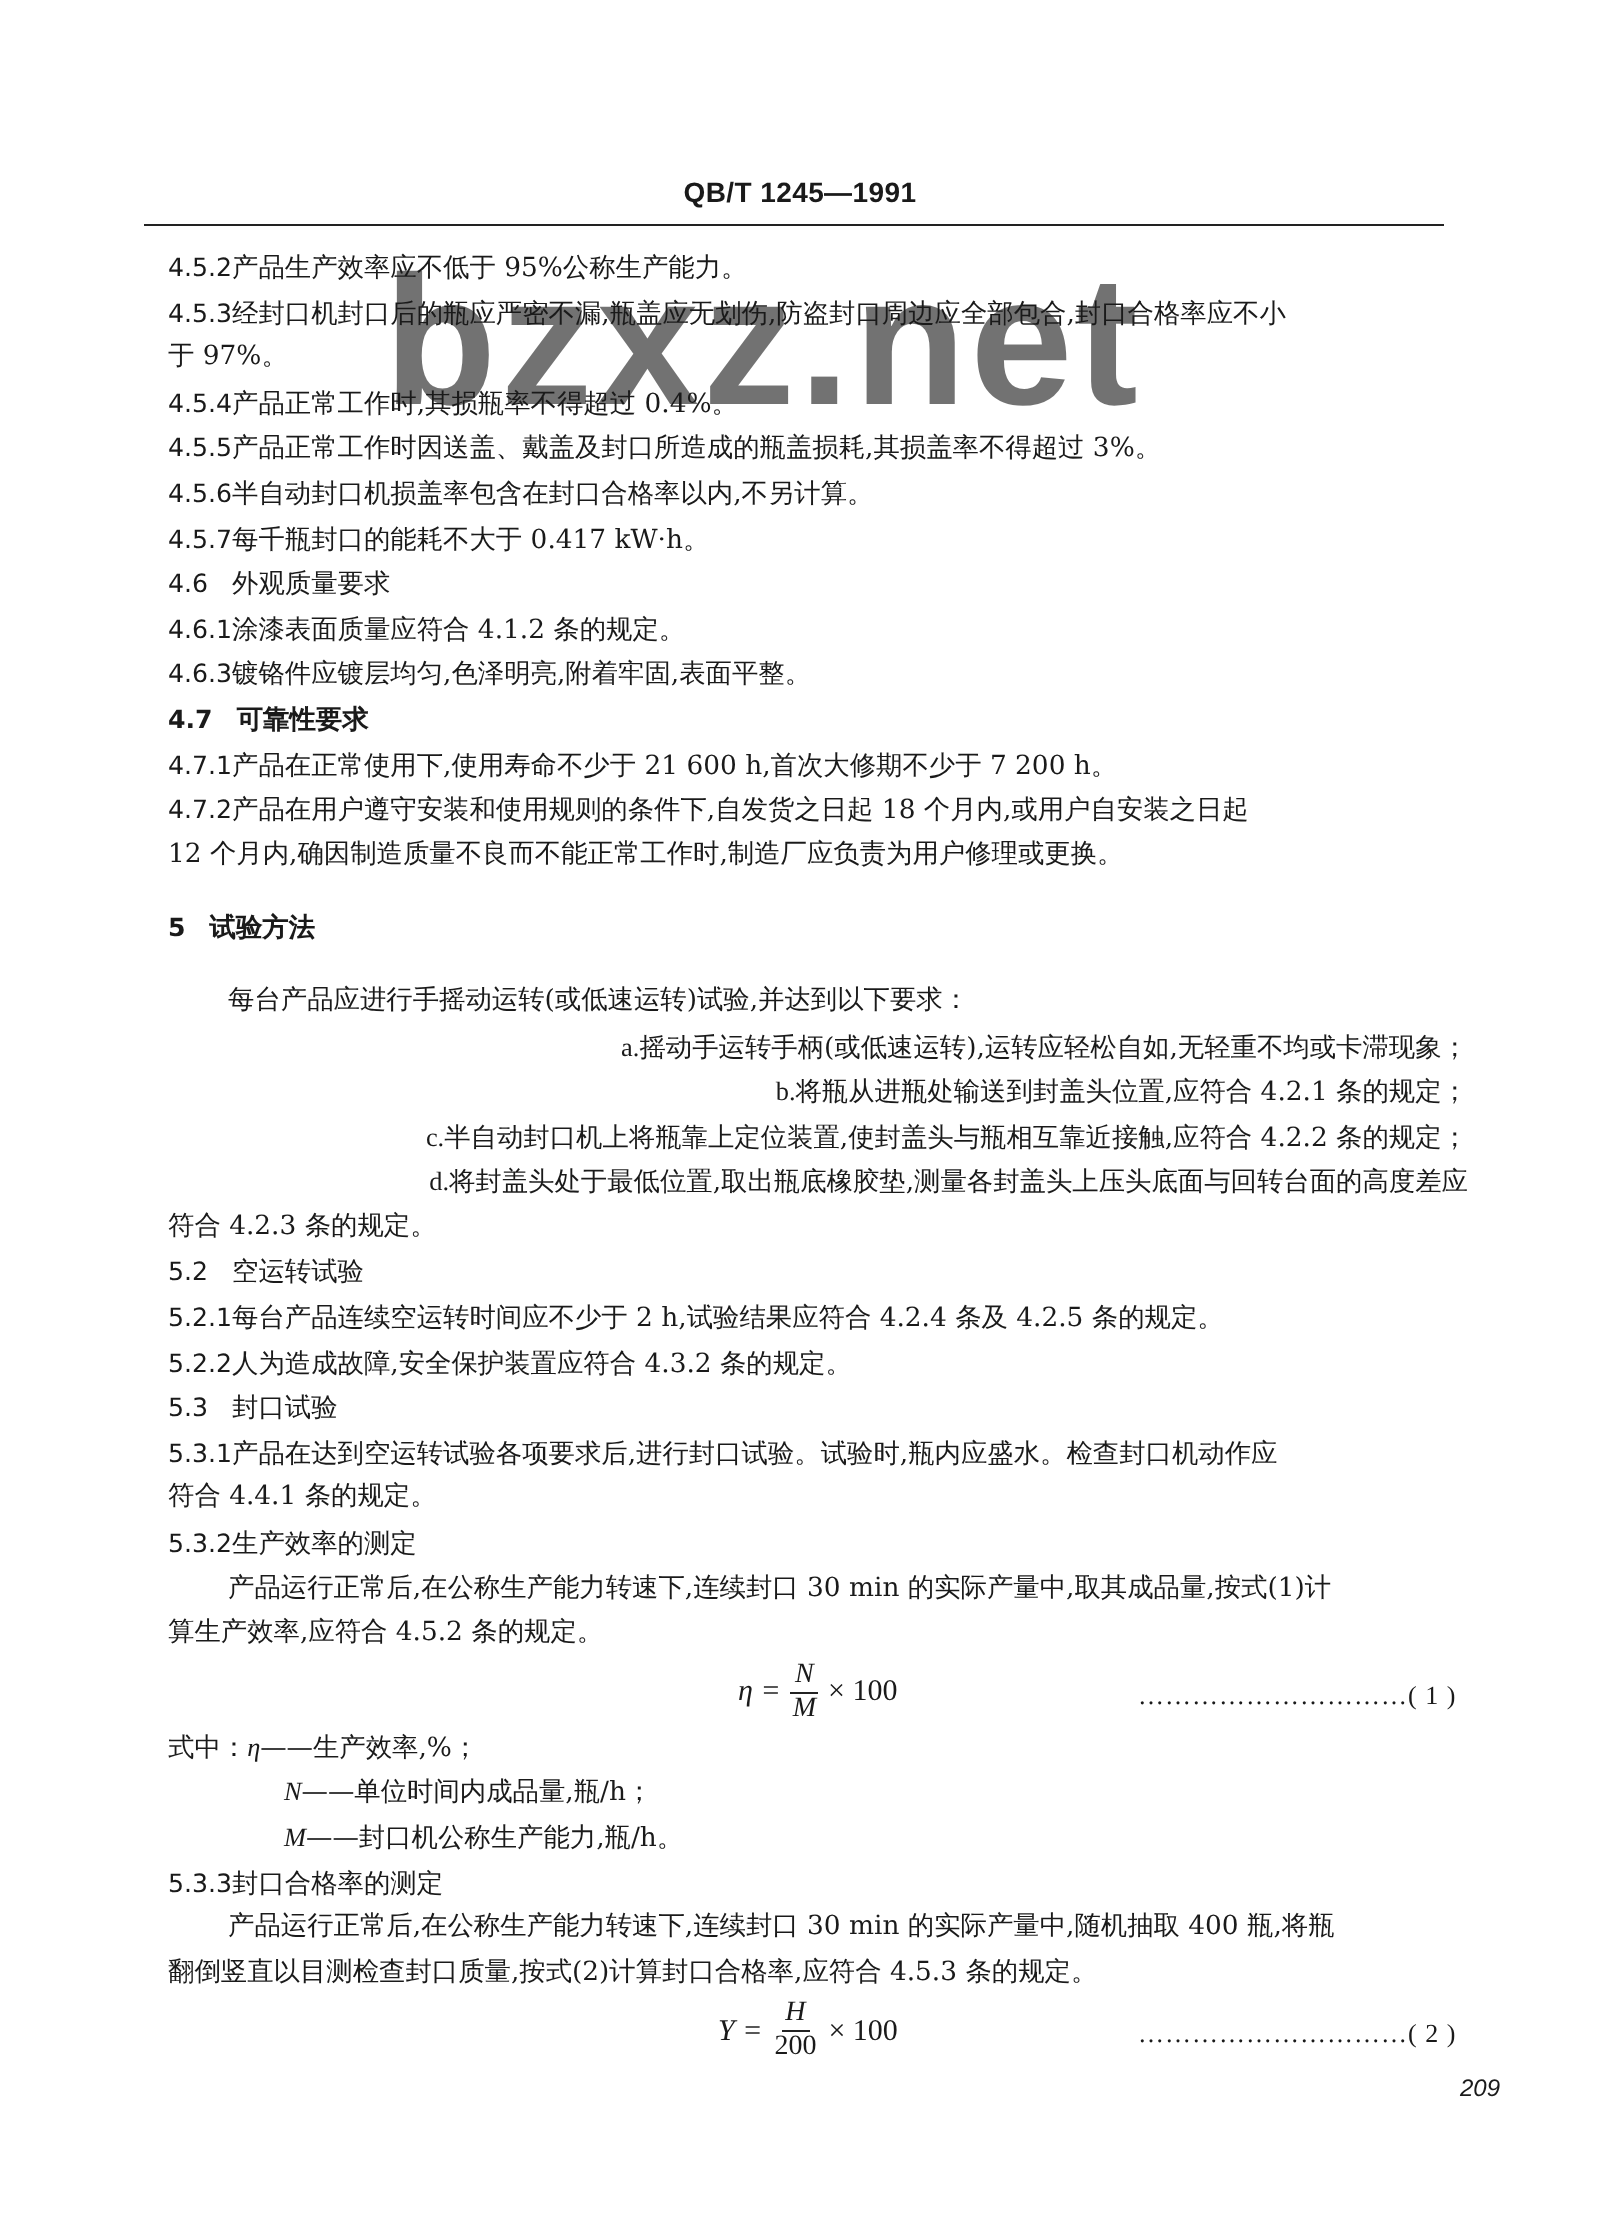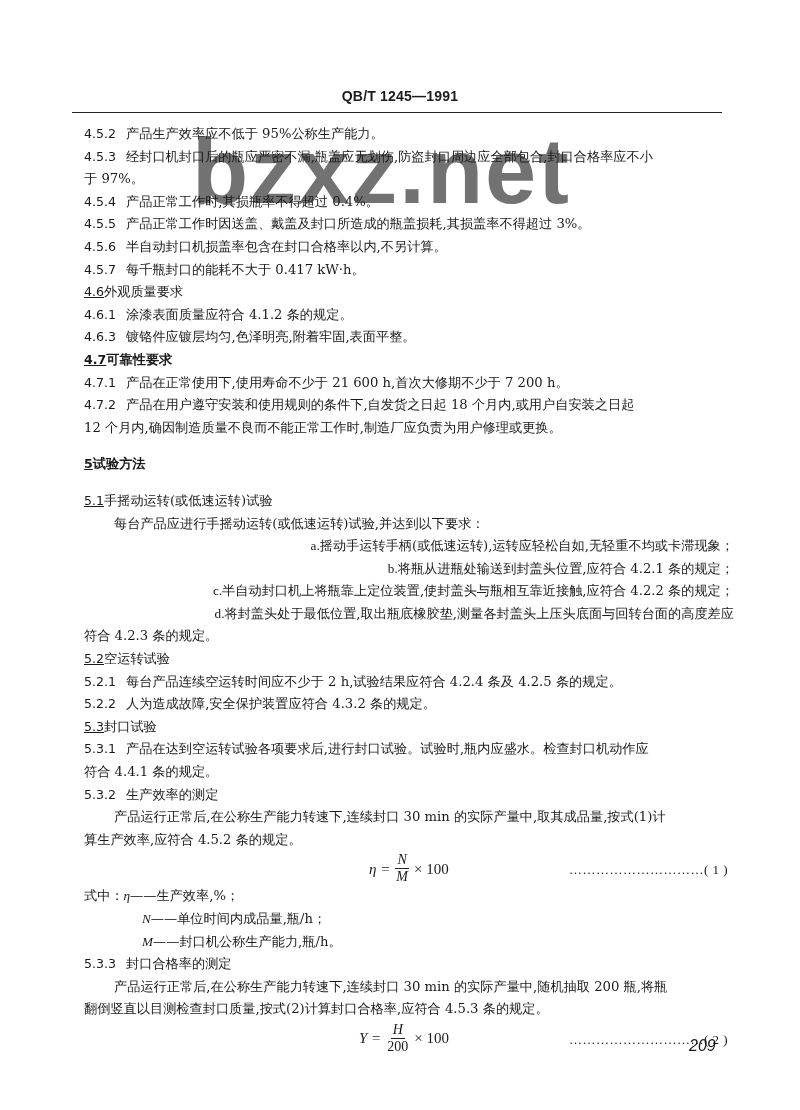--- a/index.html
+++ b/index.html
@@ -62,23 +62,23 @@
       line-height: 22.6px;
     }
     .line {
       white-space: nowrap;
       overflow: hidden;
       height: 22.6px;
     }
     .num {
       font-family: "DejaVu Sans", "Liberation Sans", sans-serif;
       font-size: 12.6px;
-      margin-right: 10px;
-    }
-    .num-tight { margin-right: 0; text-decoration: underline; }
+      margin-right: 0;
+    }
+    .num-tight { margin-right: 12px; }
     .bold { font-weight: bold; }
     .indent1 { padding-left: 30px; }
     .indent-list { padding-left: 54px; text-align: right; }
     .list-letter {
       display: inline-block;
       width: 28px;
       font-family: "Liberation Serif", serif;
     }
     .spacer-md { height: 14px; }
     .formula-row {
@@ -110,24 +110,24 @@
       position: absolute;
       left: 485px;
       top: 8px;
       font-family: "Liberation Serif", serif;
       font-size: 13px;
       letter-spacing: 0.5px;
     }
     .page-number {
       position: absolute;
       top: 1037px;
-      left: 689px;
+      left: 730px;
       font-family: "Liberation Sans", "DejaVu Sans", sans-serif;
       font-style: italic;
-      font-size: 16px;
+      font-size: 12px;
     }
     .var-italic {
       font-family: "Liberation Serif", serif;
       font-style: italic;
     }
   </style>
 </head>
 <body>
 
 <div class="page">
@@ -195,23 +195,20 @@
     </div>
 
     <div class="spacer-md"></div>
 
     <div class="line bold">
       <span class="num num-tight">5</span><span>试验方法</span>
     </div>
 
     <div class="spacer-md"></div>
 
-    <div class="line">
-      <span class="num num-tight">5.1</span><span>手摇动运转(或低速运转)试验</span>
-    </div>
     <div class="line indent1">
       <span>每台产品应进行手摇动运转(或低速运转)试验,并达到以下要求：</span>
     </div>
     <div class="line indent-list">
       <span class="list-letter">a.</span><span>摇动手运转手柄(或低速运转),运转应轻松自如,无轻重不均或卡滞现象；</span>
     </div>
     <div class="line indent-list">
       <span class="list-letter">b.</span><span>将瓶从进瓶处输送到封盖头位置,应符合 4.2.1 条的规定；</span>
     </div>
     <div class="line indent-list">
@@ -273,21 +270,21 @@
       <span class="var-italic">N</span><span>——单位时间内成品量,瓶/h；</span>
     </div>
     <div class="line" style="padding-left:58px">
       <span class="var-italic">M</span><span>——封口机公称生产能力,瓶/h。</span>
     </div>
 
     <div class="line">
       <span class="num">5.3.3</span><span>封口合格率的测定</span>
     </div>
     <div class="line indent1">
-      <span>产品运行正常后,在公称生产能力转速下,连续封口 30 min 的实际产量中,随机抽取 200 瓶,将瓶</span>
+      <span>产品运行正常后,在公称生产能力转速下,连续封口 30 min 的实际产量中,随机抽取 400 瓶,将瓶</span>
     </div>
     <div class="line">
       <span>翻倒竖直以目测检查封口质量,按式(2)计算封口合格率,应符合 4.5.3 条的规定。</span>
     </div>
 
     <div class="formula-row">
       <div class="formula" style="left:275px">
         <span class="italic">Y =</span>
         <span class="frac">
           <span class="numer">H</span>

